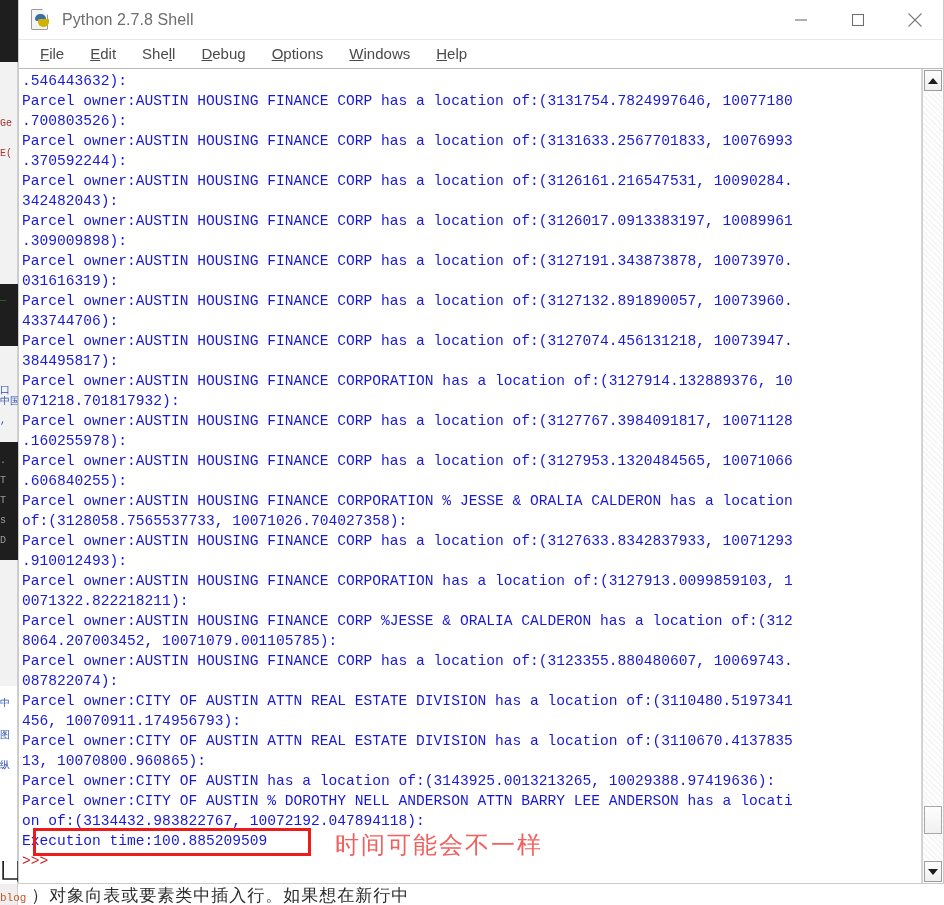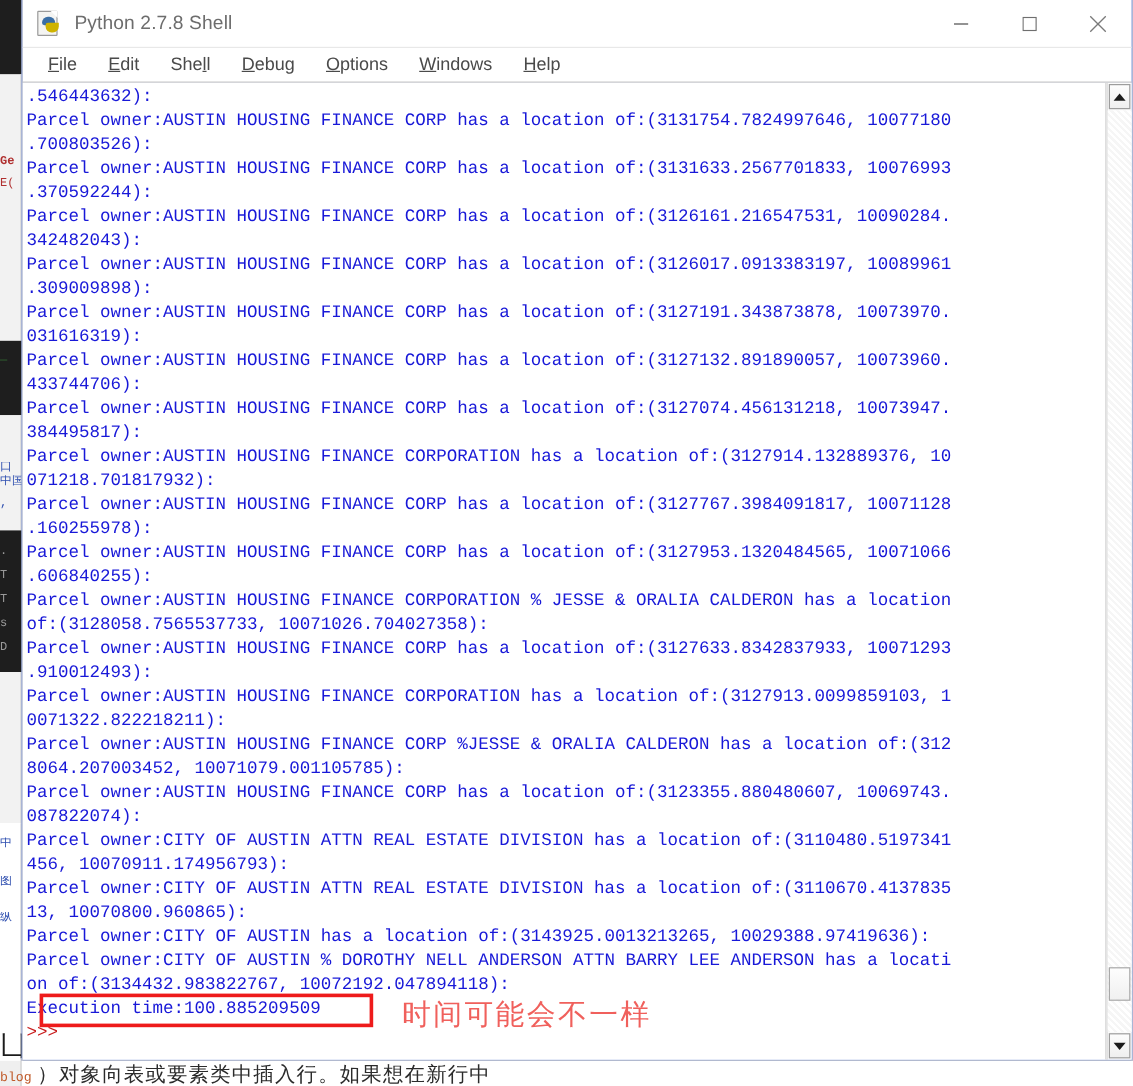--- a/index.html
+++ b/index.html
@@ -66,21 +66,21 @@
     left: 0; bottom: 18px;
     font-size: 22px; color: #1b1b1b;
     font-family: "Liberation Sans", sans-serif;
   }
 
   
   #window {
     position: absolute;
     left: 18px; top: 0;
     width: 926px; height: 884px;
-    background: #1d4ed8;
+    background: #be185d;
     border: 1px solid #cbcbcb;
     border-top: none;
     display: flex;
     flex-direction: column;
   }
 
   
   #titlebar {
     height: 40px;
     background: #ffffff;
@@ -292,21 +292,21 @@
     <div class="bg-light-strip" style="top:560px; height:126px;"></div>
     <div class="bg-light-strip" style="top:686px; height:198px; background:#ffffff;"></div>
     <div class="bg-light-strip" style="top:884px; height:21px; background:#efefef;"></div>
 
     <div class="bg-left-bottom-glyph">凵</div>
 
     <div class="bg-bottom-text">
       <span class="tag">blog</span>
       <span class="cjk">）对象向表或要素类中插入行。如果想在新行中</span>
     </div>
-  <div class="bg-snippet " style="top: 130px; font-weight: bold;">Ge</div>
+  <div class="bg-snippet " style="top: 118px;">Ge</div>
       <div class="bg-snippet " style="top: 148px;">E(</div>
       <div class="bg-snippet green" style="top: 292px;">_</div>
       <div class="bg-snippet blue" style="top: 355px; margin-top: 41px;">中国</div>
       <div class="bg-snippet blue" style="top: 385px;">口</div>
       <div class="bg-snippet blue" style="top: 415px;">,</div>
       <div class="bg-snippet grey" style="top: 455px;">.</div>
       <div class="bg-snippet grey" style="top: 475px;">T</div>
       <div class="bg-snippet grey" style="top: 495px;">T</div>
       <div class="bg-snippet grey" style="top: 515px;">s</div>
       <div class="bg-snippet grey" style="top: 535px;">D</div>

